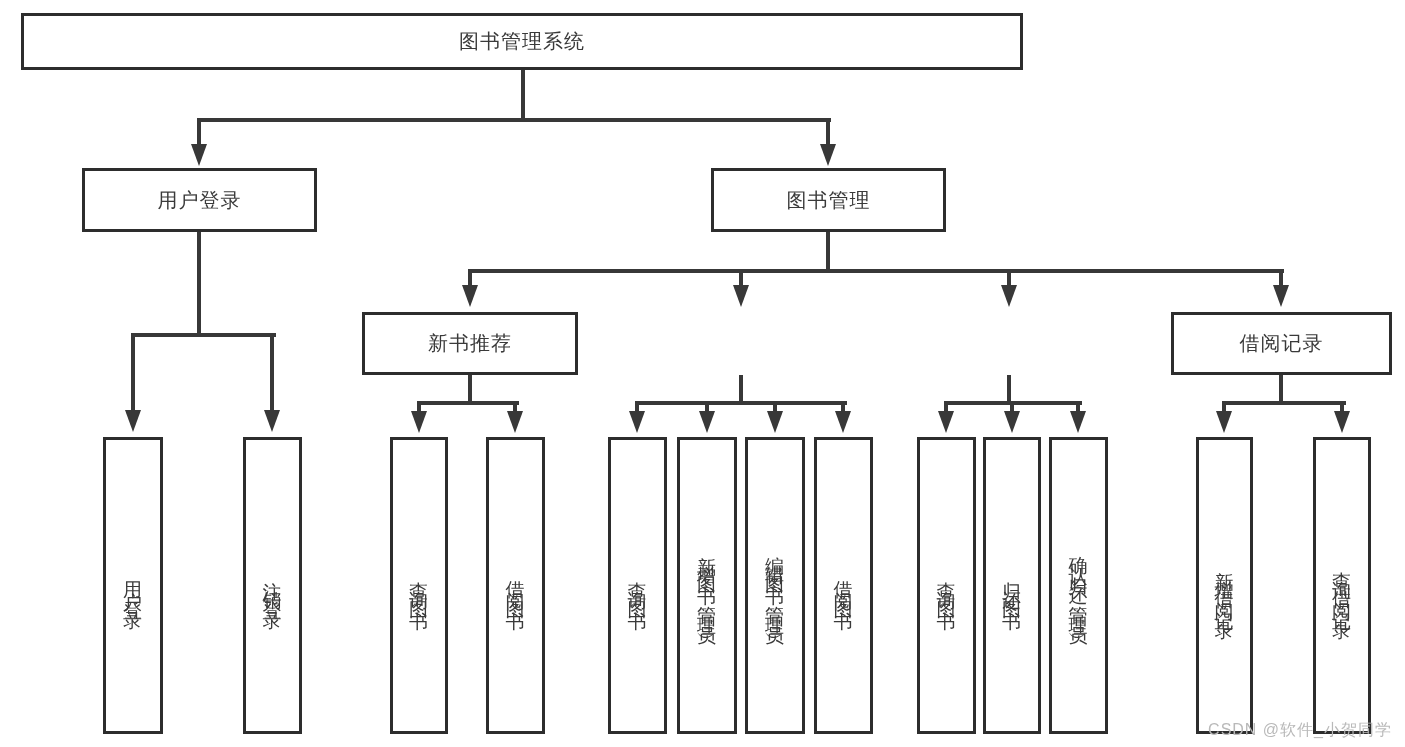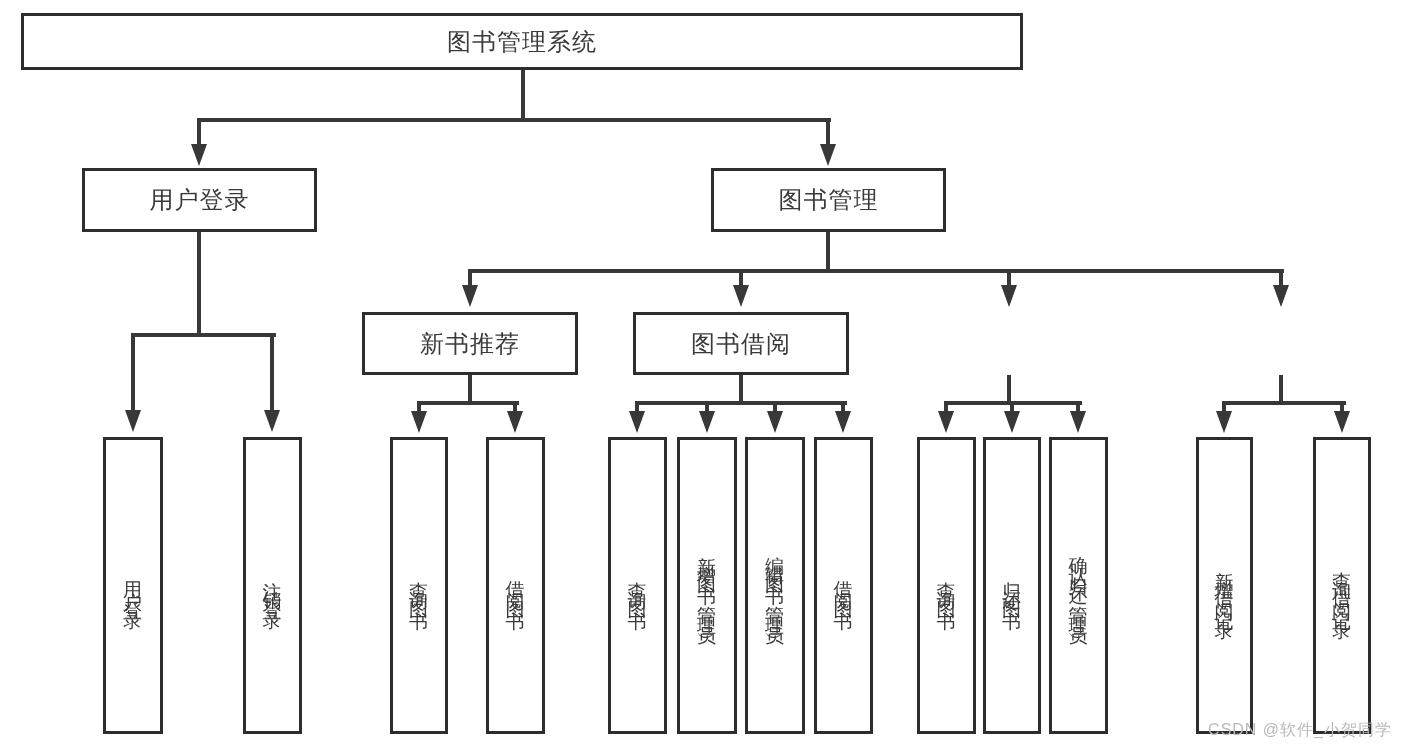--- a/index.html
+++ b/index.html
@@ -18,21 +18,21 @@
     font-family:"Liberation Sans","DejaVu Sans",sans-serif;
   }
   .node{
     position:absolute;
     box-sizing:border-box;
     background:#fff;
     border:3px solid var(--border);
     display:flex;align-items:center;justify-content:center;
     color:var(--text);
   }
-  .hbox{font-size:24px;letter-spacing:1px;}
+  .hbox{font-size:20px;letter-spacing:1px;}
   .vbox{font-size:19px;}
   .vtext{
     writing-mode:vertical-rl;
     text-orientation:mixed;
     letter-spacing:10px;
     line-height:1;
     white-space:nowrap;
     color:var(--text);
   }
   .line{position:absolute;background:var(--line);}
@@ -118,22 +118,22 @@
   <div class="node hbox" style="left:82px;top:168px;width:235px;height:64px">
     <span>用户登录</span>
   </div>
   <div class="node hbox" style="left:362px;top:312px;width:216px;height:63px">
     <span>新书推荐</span>
   </div>
 
   <div class="node hbox" style="left:711px;top:168px;width:235px;height:64px">
     <span>图书管理</span>
   </div>
-  <div class="node hbox" style="left:633px;top:312px;width:216px;height:63px">
-    <span>图书借阅</span>
+  <div class="node hbox" style="left:1171px;top:312px;width:221px;height:63px">
+    <span>借阅记录</span>
   </div>
 
   <div class="node vbox" style="left:103px;top:437px;width:60px;height:297px">
     <span class="vtext">用户登录</span>
   </div>
   <div class="node vbox" style="left:243px;top:437px;width:59px;height:297px">
     <span class="vtext">注销登录</span>
   </div>
 
   <div class="node vbox" style="left:390px;top:437px;width:58px;height:297px">

